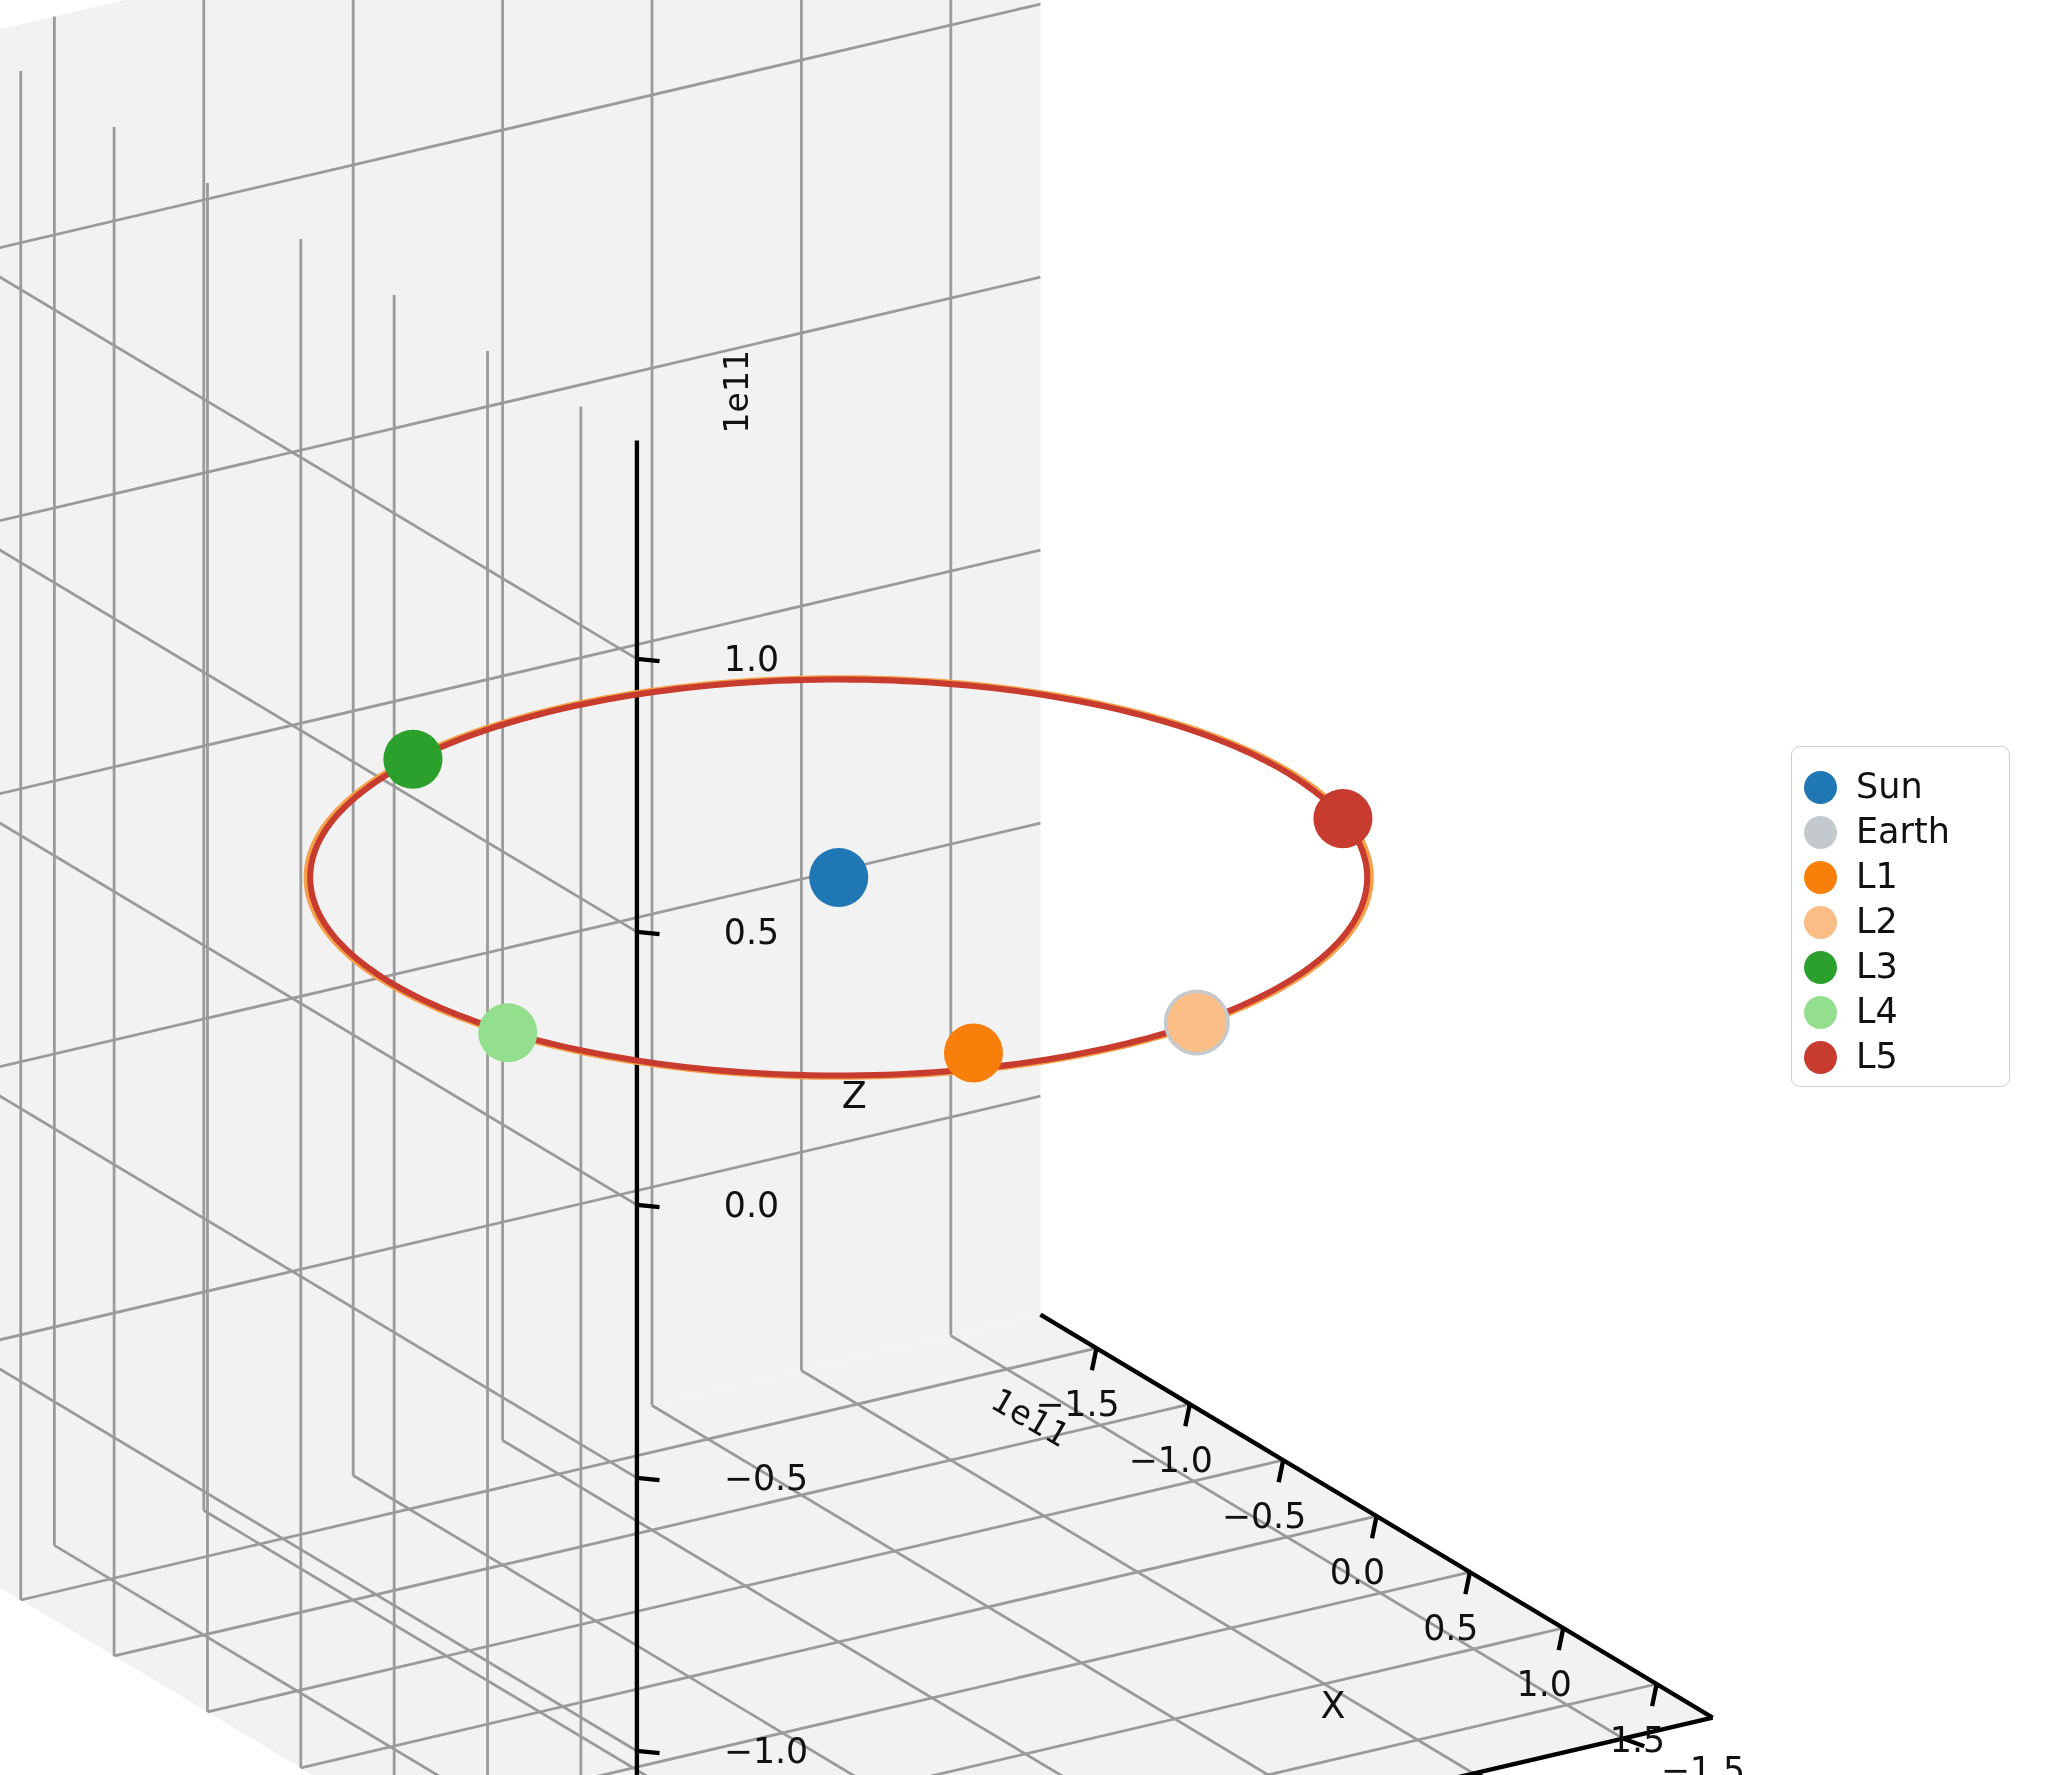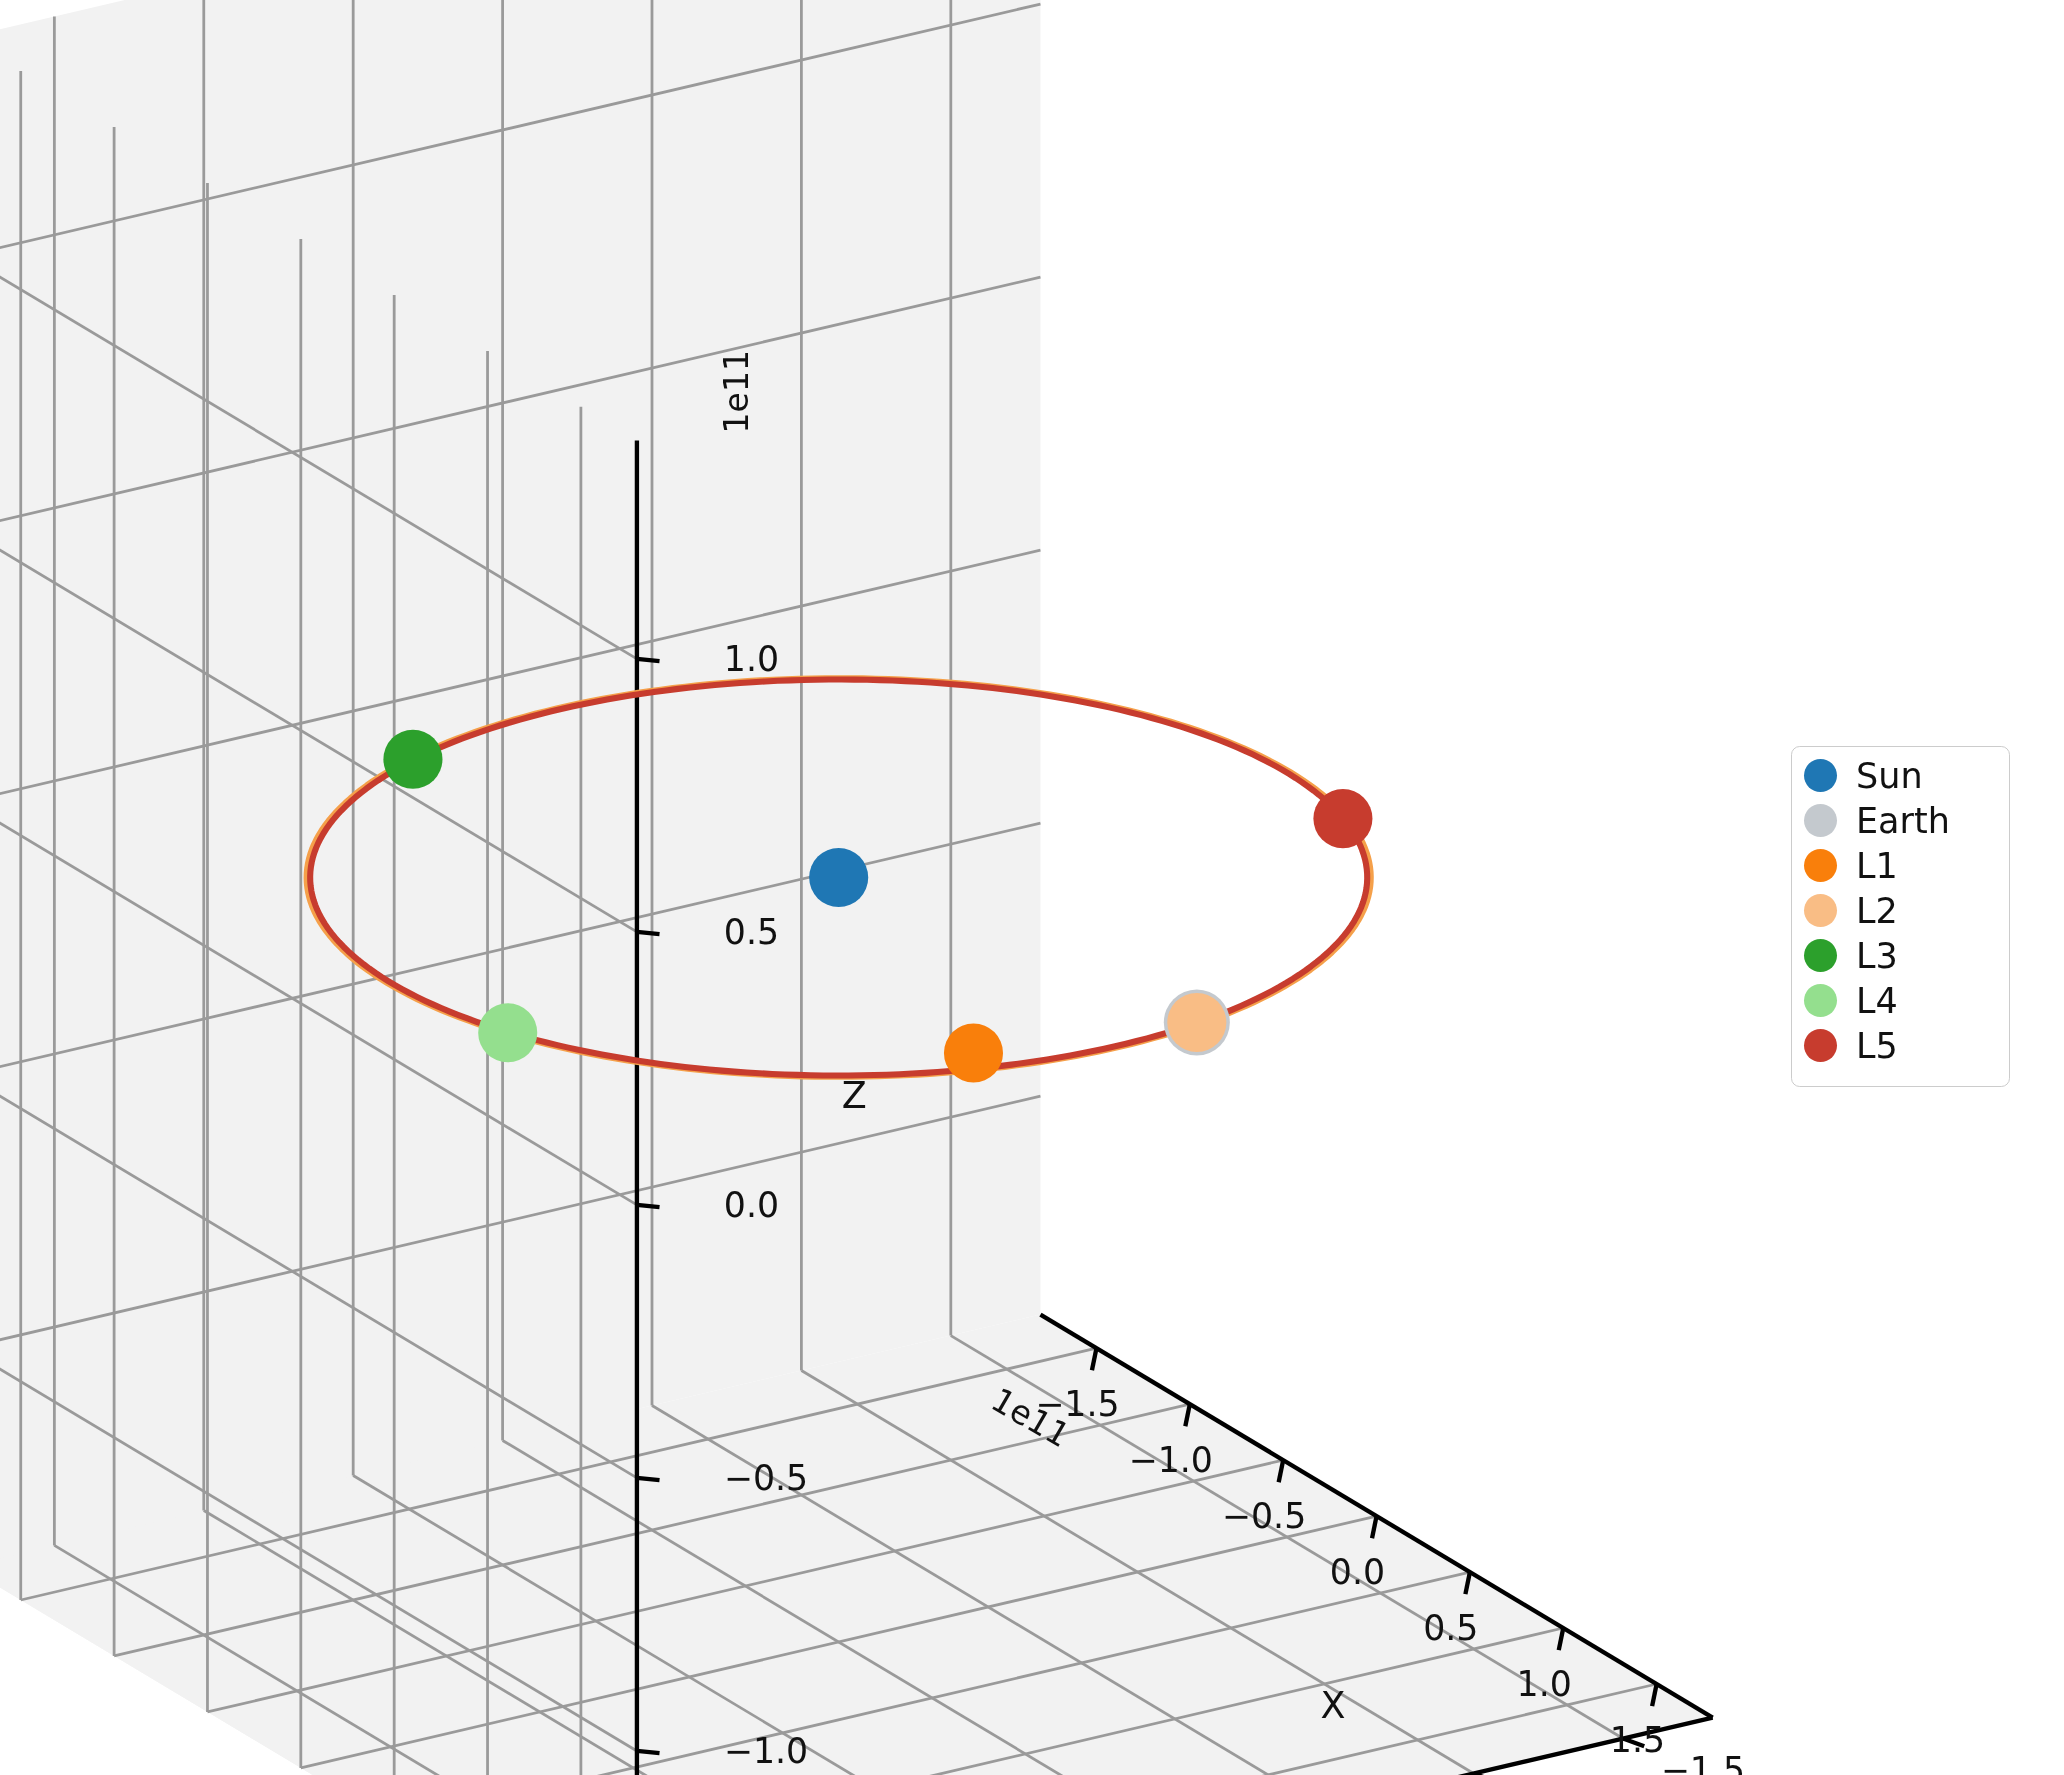--- a/index.html
+++ b/index.html
@@ -8,21 +8,21 @@
   #figure{position:absolute;left:0;top:0;width:2064px;height:1775px;background:#fff;}
   #plot-title{position:absolute;left:0;top:7px;width:1443px;text-align:center;
               font-size:47px;color:#1a1a1a;letter-spacing:0.4px;}
   svg#axes3d{position:absolute;left:0;top:0;width:2064px;height:1775px;}
   .tick-label{font-size:40px;fill:#111;font-family:"DejaVu Sans","Liberation Sans",sans-serif;}
   .axis-name{font-size:42px;fill:#111;font-family:"DejaVu Sans","Liberation Sans",sans-serif;}
   .offset-text{font-size:38px;fill:#111;font-family:"DejaVu Sans","Liberation Sans",sans-serif;}
   #legend{position:absolute;left:1791px;top:746px;width:219px;
           background:#ffffff;border:1.7px solid #cccccc;border-radius:8.7px;
           padding:12px 14px 12px 12px;box-sizing:border-box;}
-  .legend-row{display:flex;align-items:flex-start;height:45px;}
+  .legend-row{display:flex;align-items:flex-end;height:45px;}
   .legend-swatch{width:33px;height:33px;border-radius:50%;flex:0 0 33px;margin-right:19px;}
   .legend-text{font-size:35px;color:#111;line-height:1;white-space:nowrap;}
 </style>
 </head>
 <body>
 
 <div id="figure">
 
   <div id="plot-title">3D Trajectories</div>
 

